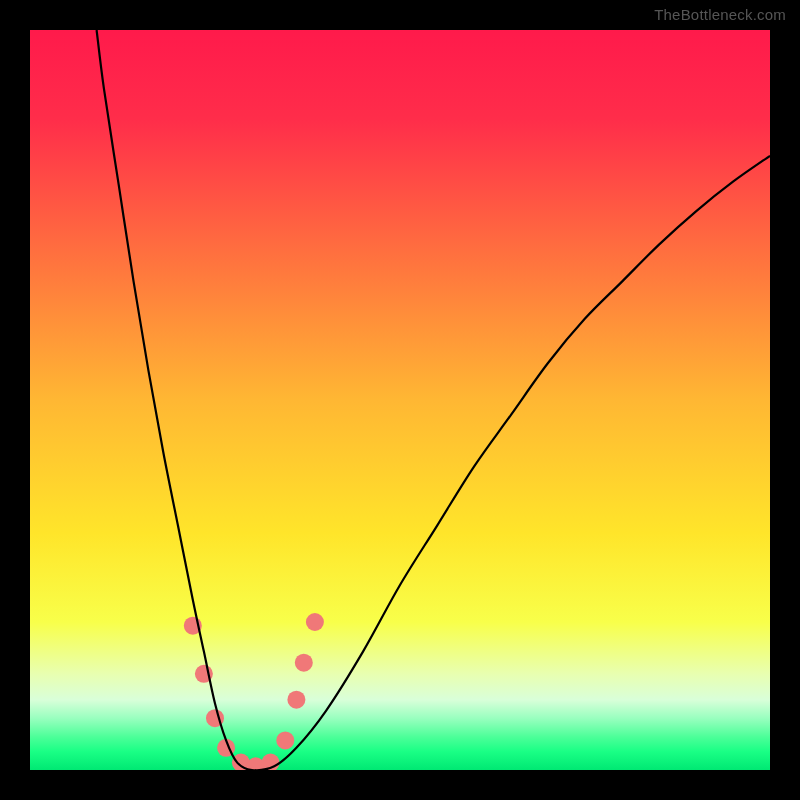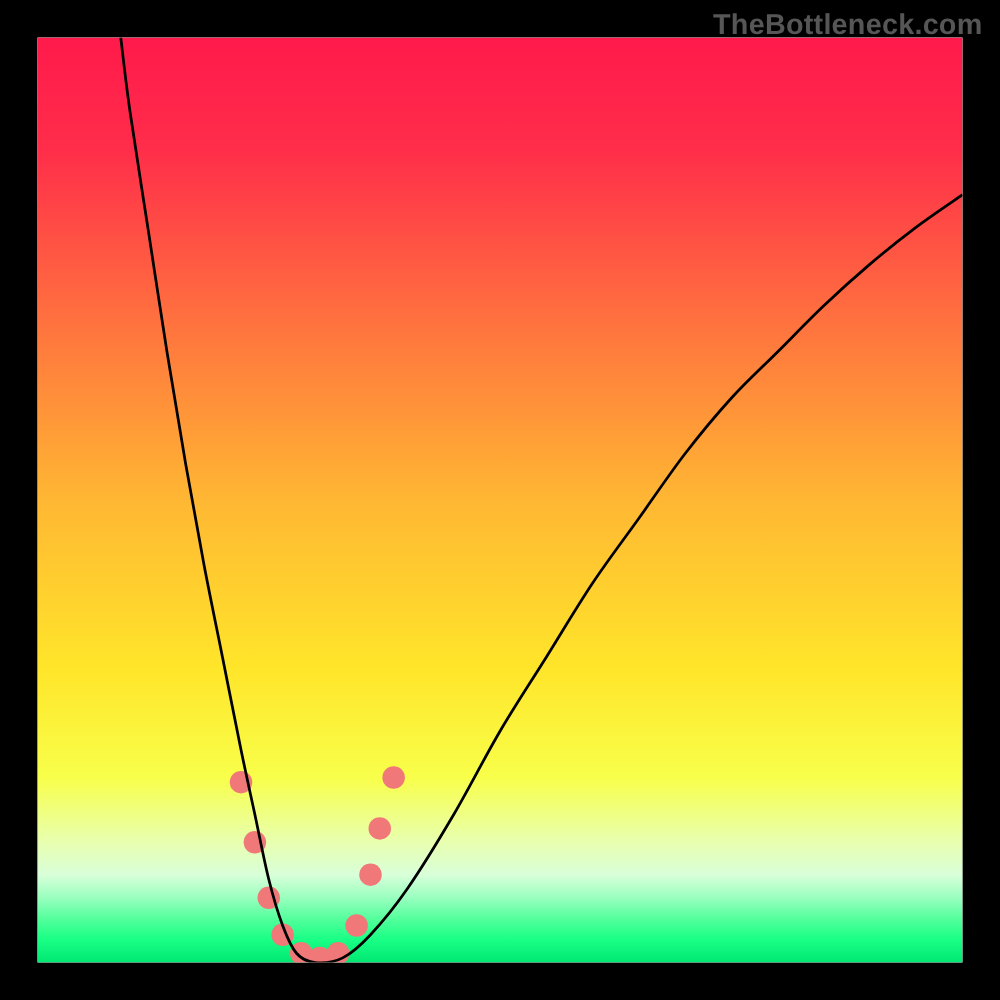--- a/index.html
+++ b/index.html
@@ -30,22 +30,22 @@
     left: 0;
     top: 0;
     width: 100%;
     height: 100%;
   }
   .watermark {
     position: absolute;
     top: 6px;
     right: 14px;
     color: #565656;
-    font-size: 23px;
-    font-weight: 700;
+    font-size: 15px;
+    font-weight: 400;
     letter-spacing: 0.2px;
     z-index: 5;
   }
   svg.curve-layer {
     position: absolute;
     left: 0;
     top: 0;
     width: 100%;
     height: 100%;
     z-index: 3;

